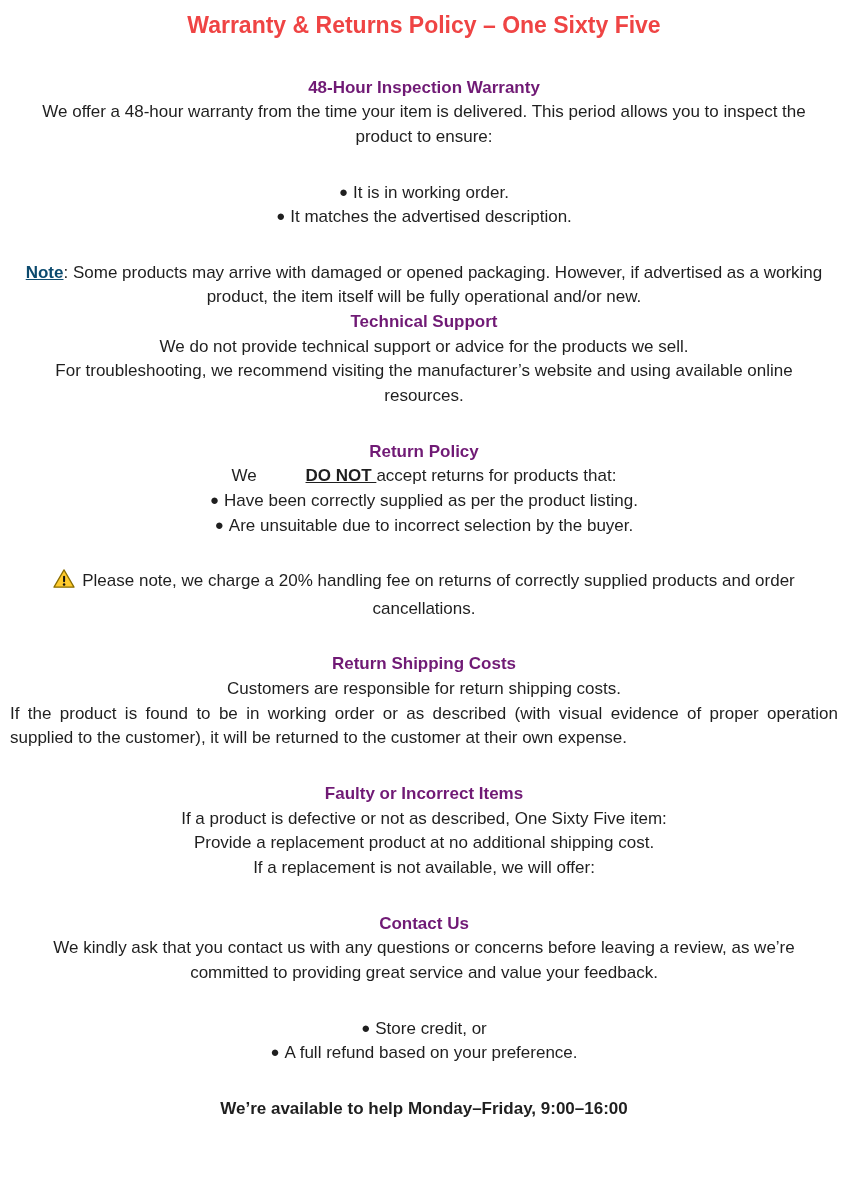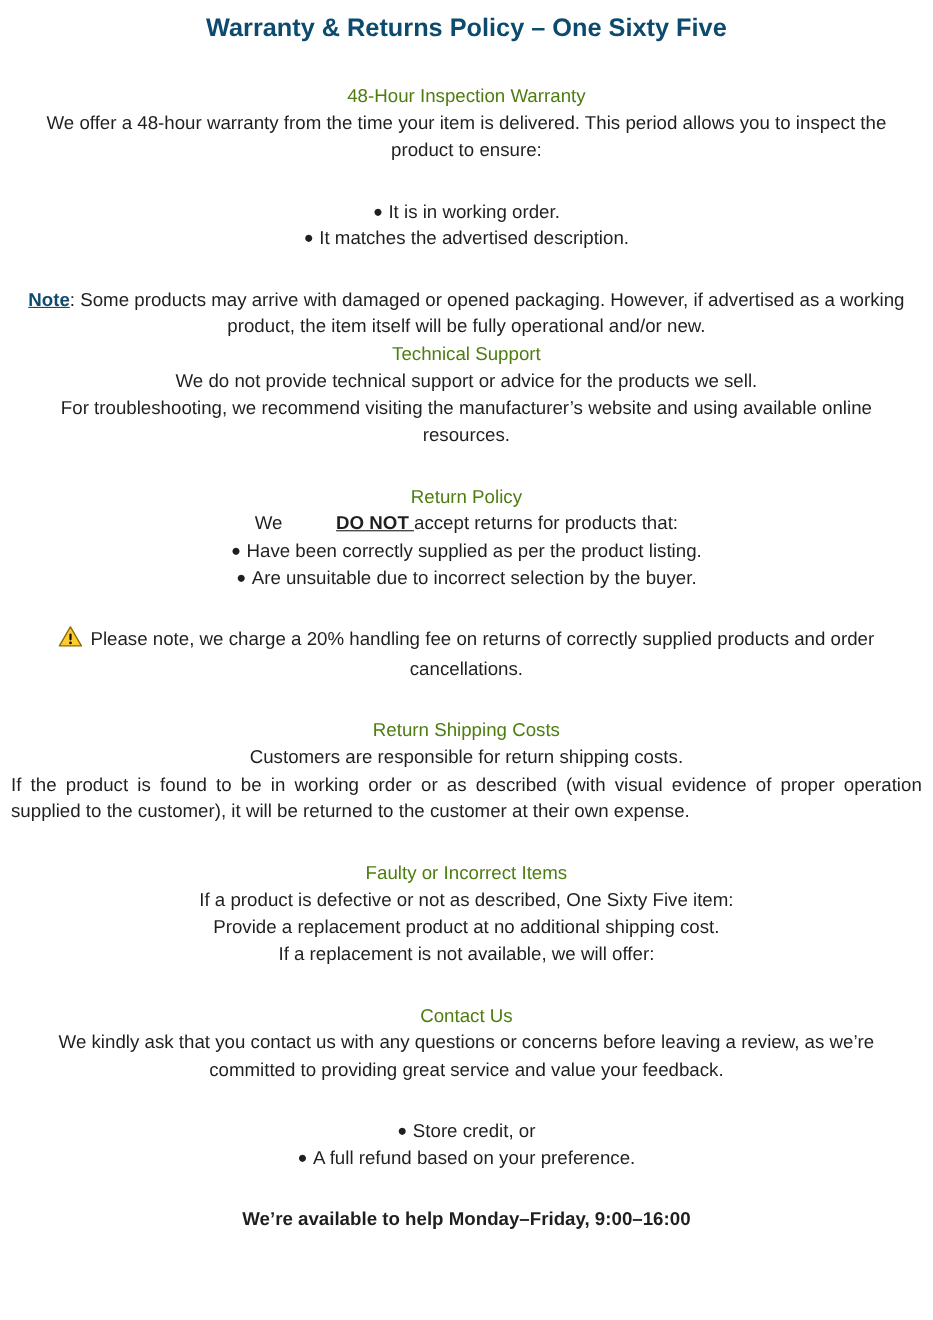--- a/index.html
+++ b/index.html
@@ -12,24 +12,24 @@
     font-size: 17px;
     line-height: 1.45;
     color: #1f1f1f;
     text-align: center;
     overflow: hidden;
     background: #ffffff;
   }
   .title {
     font-size: 23px;
     font-weight: bold;
-    color: #0c4a6e;
+    color: #ef4444;
     line-height: 1.2;
   }
-  .heading { font-weight: normal; color: #4d7c0f; }
+  .heading { font-weight: bold; color: #701a75; }
   .g36 { margin-top: 36px; }
   .g31 { margin-top: 31px; }
   .g29 { margin-top: 29px; }
   .g28 { }
   .measure { max-width: 800px; margin-left: auto; margin-right: auto; }
   .justify {
     text-align: justify;
     text-align-last: left;
   }
   .note-label {

